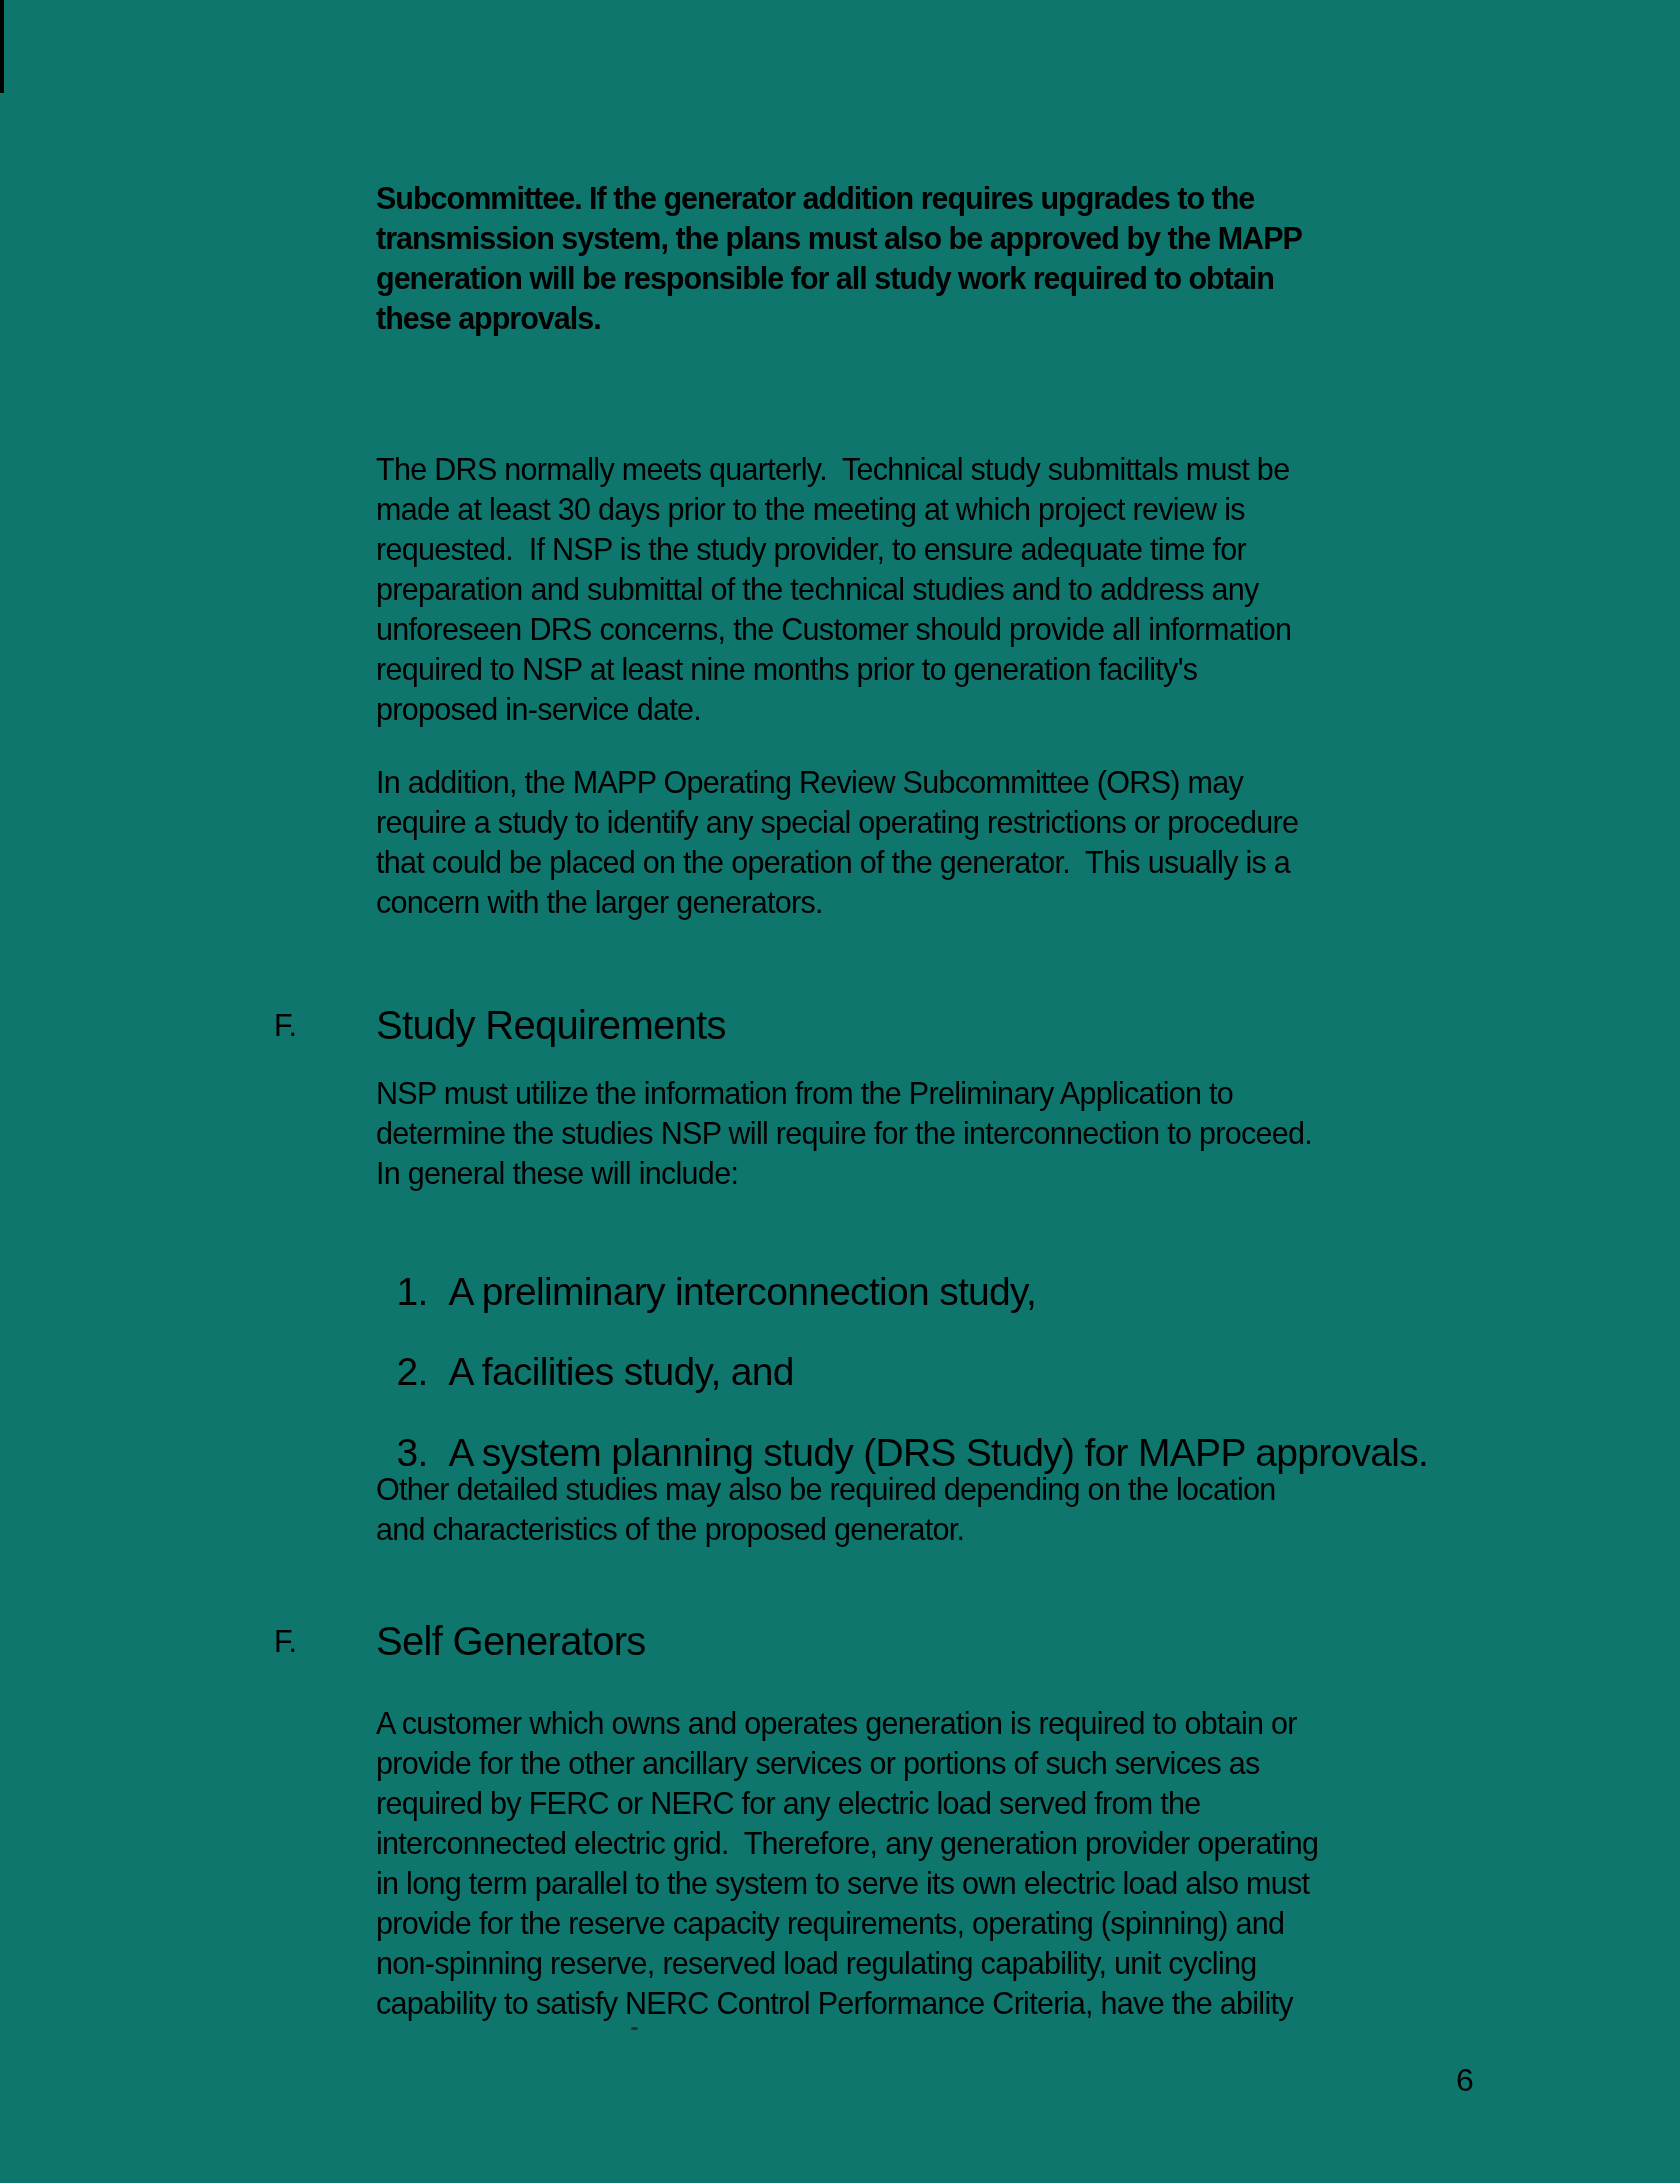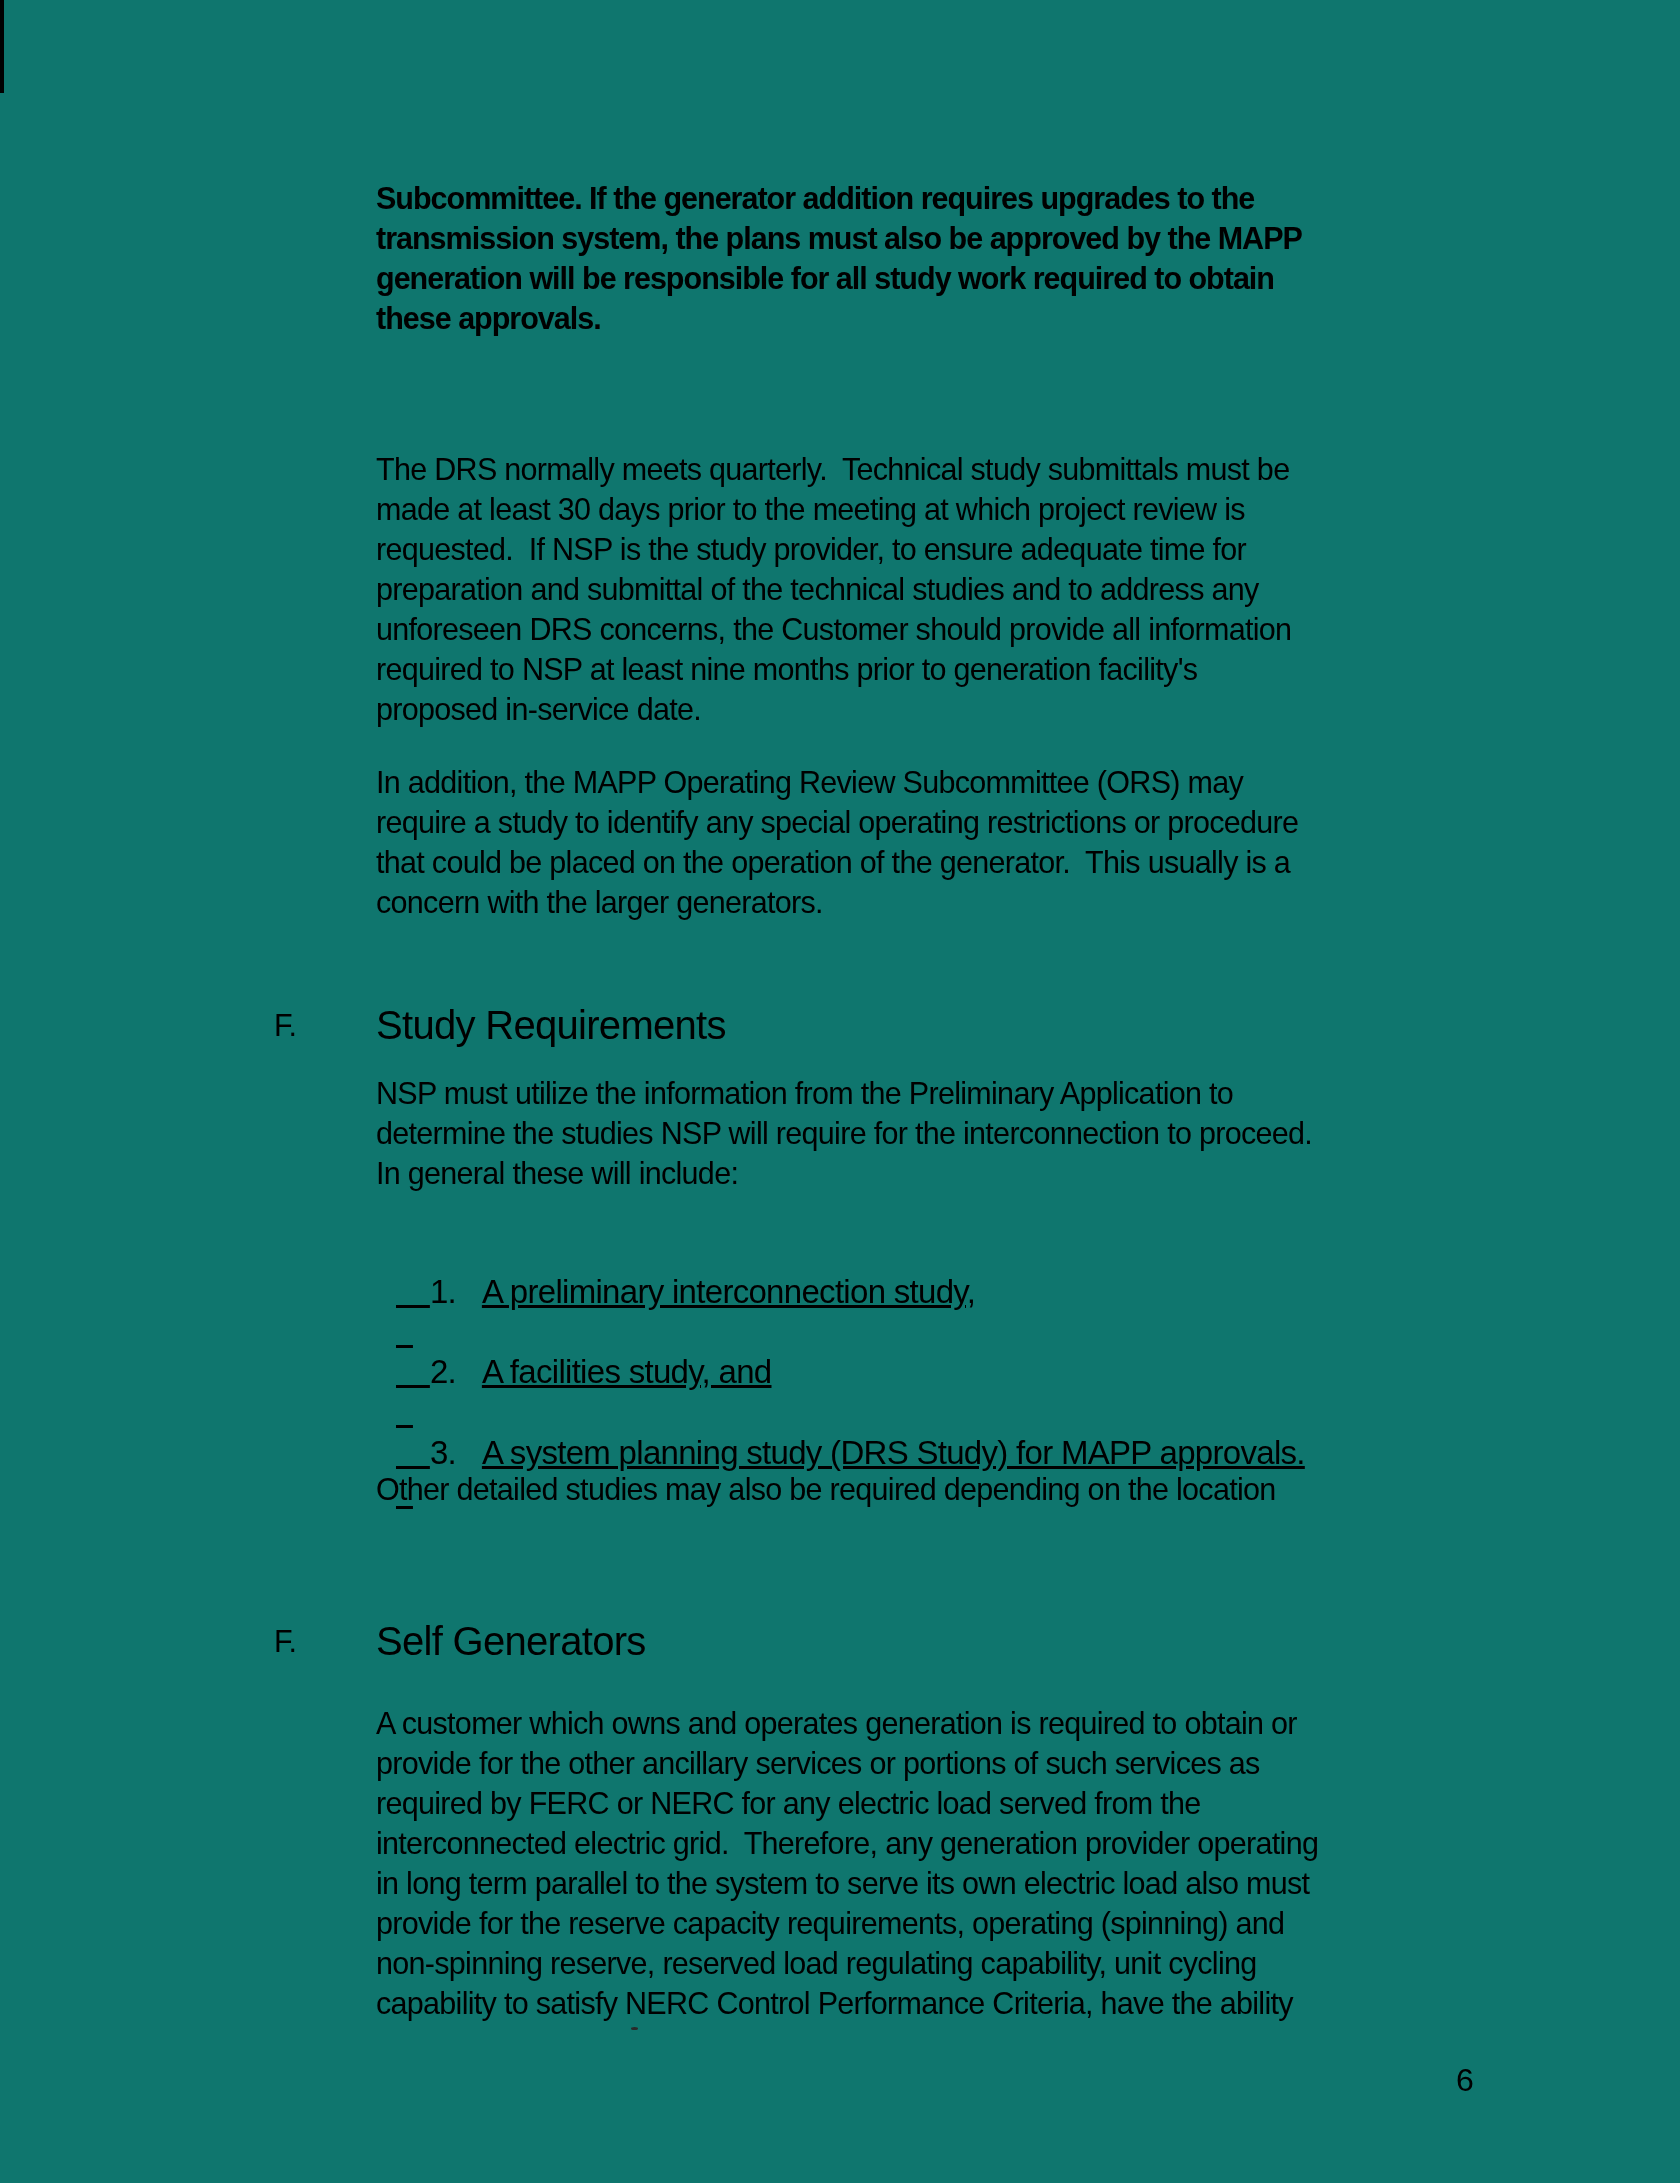--- a/index.html
+++ b/index.html
@@ -49,28 +49,27 @@
   .heading .title {
     position: absolute;
     left: 376px;
     font-size: 40px;
     line-height: 40px;
     letter-spacing: -0.7px;
     white-space: pre;
   }
   .list-item {
     position: absolute;
-    left: 396px;
+    left: 356px;
     width: 1167px;
     height: 40px;
     line-height: 40px;
-    font-size: 33px;
+    font-size: 39px;
     letter-spacing: -0.7px;
     white-space: pre;
-    text-decoration: underline;
   }
   .list-item .num {
     display: inline-block;
     width: 52px;
   }
   .underlined {
     text-decoration-thickness: 4px;
     text-underline-offset: 6.6px;
   }
   .page-number {
@@ -146,20 +145,21 @@
   </div>
   <div class="list-item" style="top:1312px">
     <span class="num">2.</span><span>A facilities study, and</span>
   </div>
   <div class="list-item" style="top:1393px">
     <span class="num">3.</span><span>A system planning study (DRS Study) for MAPP approvals.</span>
   </div>
 
   <section class="para" style="top:1469px">
     <div class="line">Other detailed studies may also be required depending on the location</div>
+    <div class="line">and characteristics of the proposed generator.</div>
   </section>
 
   <div class="heading" style="top:1621px">
     <span class="letter">F.</span>
     <span class="title">Self Generators</span>
   </div>
 
   <section class="para" style="top:1703px">
     <div class="line">A customer which owns and operates generation is required to obtain or</div>
     <div class="line">provide for the other ancillary services or portions of such services as</div>

